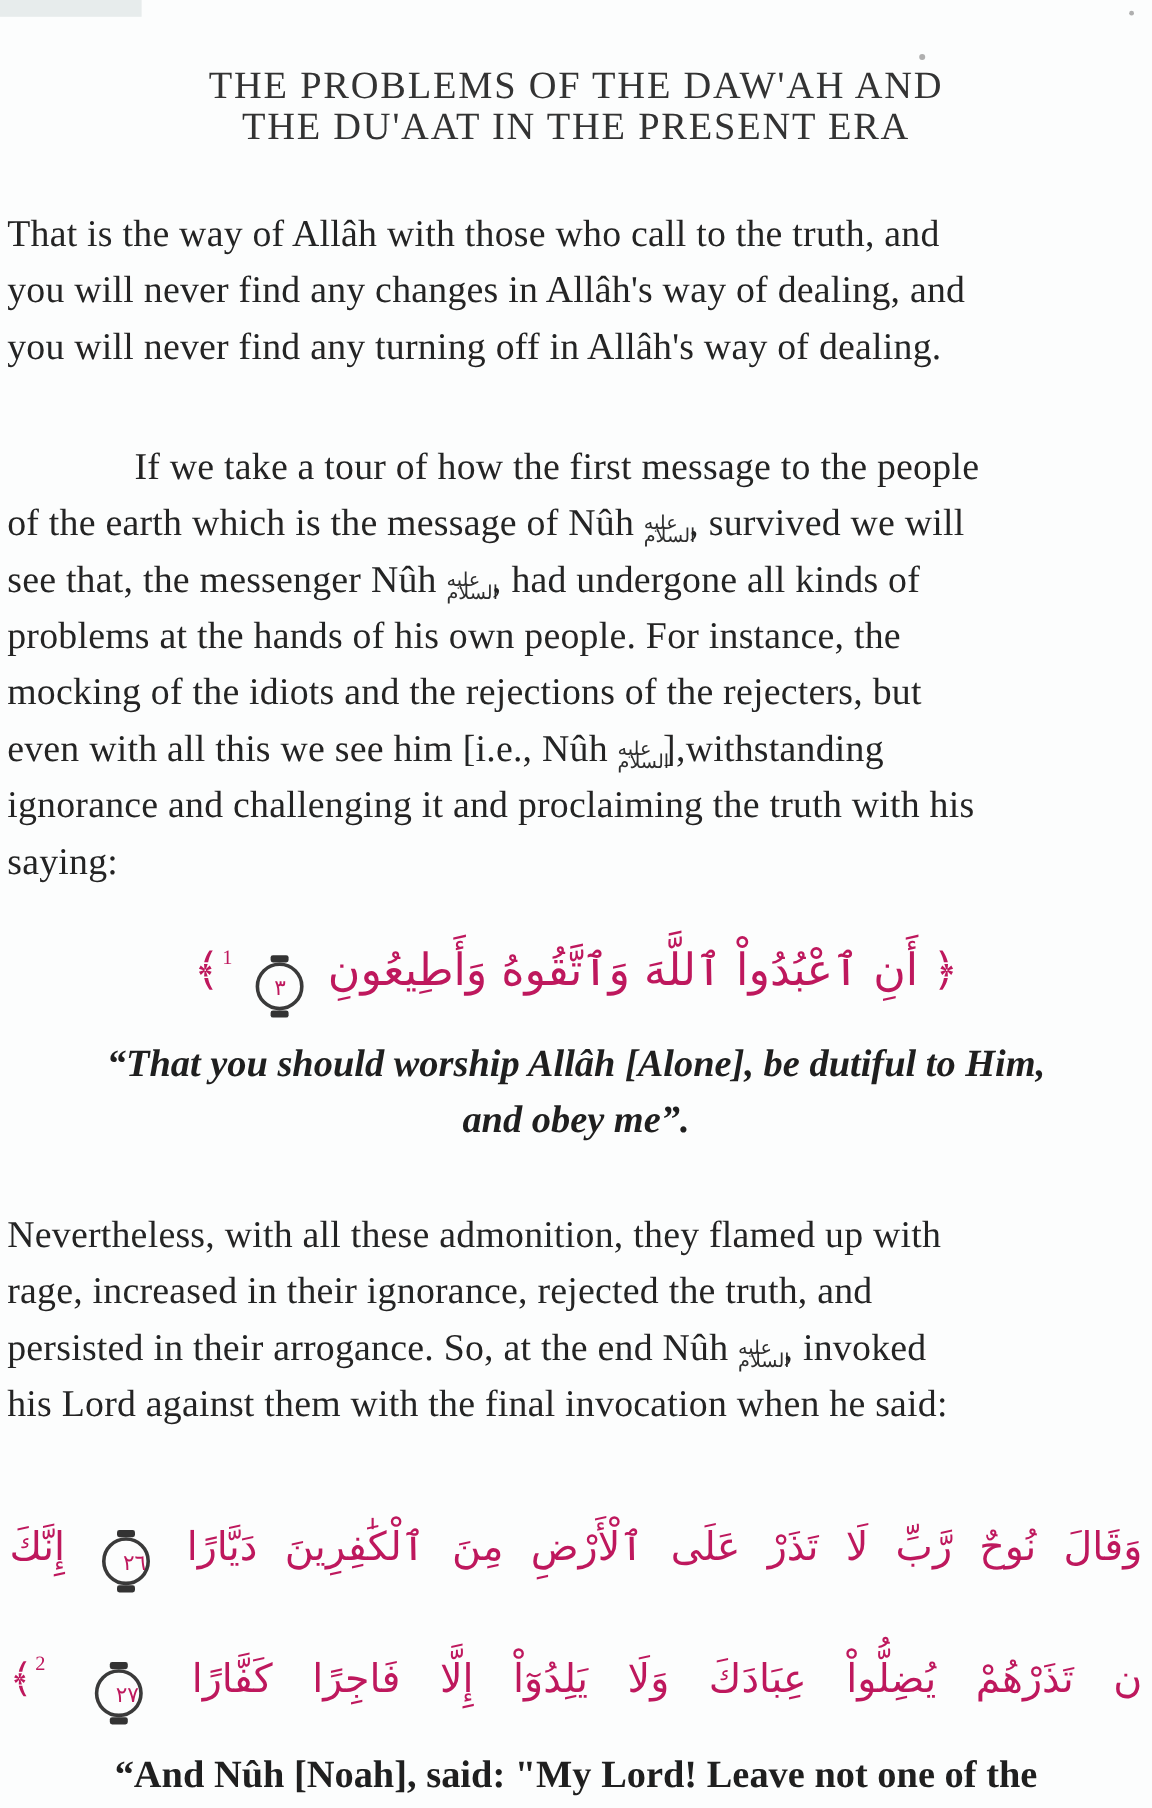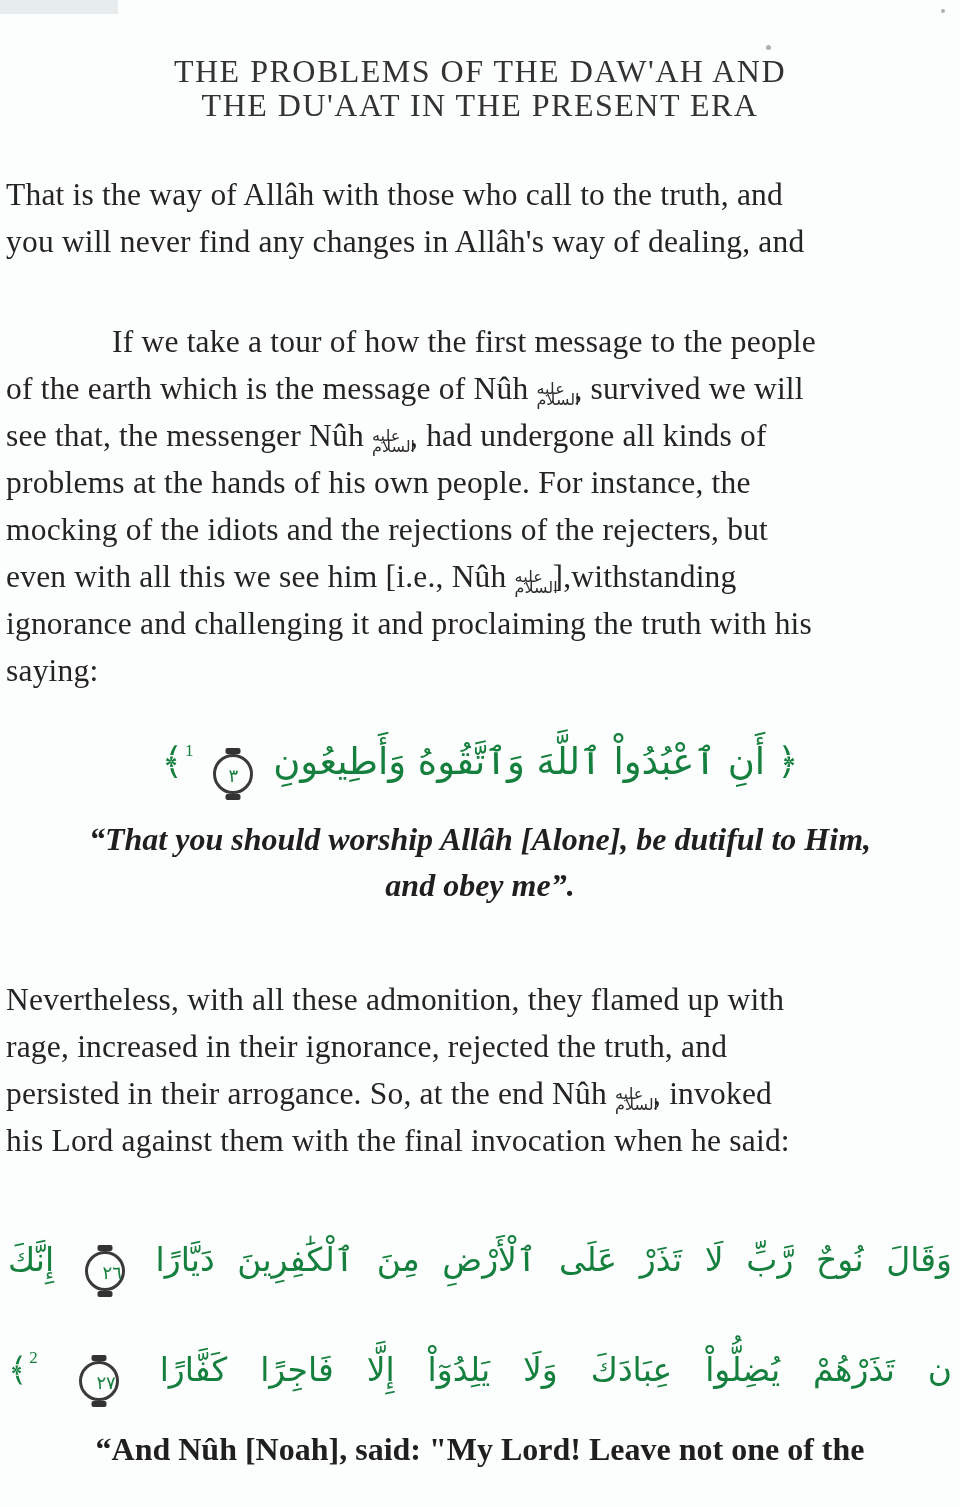--- a/index.html
+++ b/index.html
@@ -40,39 +40,39 @@
   .para {
     font-size: 31.5px;
     line-height: 47px;
     letter-spacing: 0.2px;
     padding: 0 4px 0 6px;
   }
   .para .line { white-space: nowrap; }
   .p1 { margin-top: 49px; }
   .p2 { margin-top: 53px; }
   .p2 .line:first-child { text-indent: 106px; }
-  .p3 { margin-top: 68px; }
+  .p3 { margin-top: 50px; }
 
   
   .as {
     display: inline-block;
     width: 38px;
     font-family: "DejaVu Sans", sans-serif;
     font-size: 16px;
     line-height: 11px;
     text-align: left;
     vertical-align: -6px;
     white-space: normal;
     color: #2e2e2e;
   }
 
   .verse {
     direction: rtl;
     font-family: "DejaVu Sans", sans-serif;
-    color: #15803d;
+    color: #be185d;
   }
   .v1 {
     margin-top: 28px;
     height: 80px;
     line-height: 80px;
     font-size: 37px;
     text-align: center;
   }
   .v2 {
     height: 80px;
@@ -140,20 +140,21 @@
   <div class="speck s2"></div>
 
   <div class="heading">
     <div>THE PROBLEMS OF THE DAW'AH AND</div>
     <div>THE DU'AAT IN THE PRESENT ERA</div>
   </div>
 
   <div class="para p1">
       <div class="line">That is the way of Allâh with those who call to the truth, and</div>
       <div class="line">you will never find any changes in Allâh's way of dealing, and</div>
+      <div class="line">you will never find any turning off in Allâh's way of dealing.</div>
     </div>
 
   <div class="para p2">
       <div class="line">If we take a tour of how the first message to the people</div>
       <div class="line">of the earth which is the message of Nûh <span class="as">عليه السلام</span>, survived we will</div>
       <div class="line">see that, the messenger Nûh <span class="as">عليه السلام</span>, had undergone all kinds of</div>
       <div class="line">problems at the hands of his own people. For instance, the</div>
       <div class="line">mocking of the idiots and the rejections of the rejecters, but</div>
       <div class="line">even with all this we see him [i.e., Nûh <span class="as">عليه السلام</span>],withstanding</div>
       <div class="line">ignorance and challenging it and proclaiming the truth with his</div>

